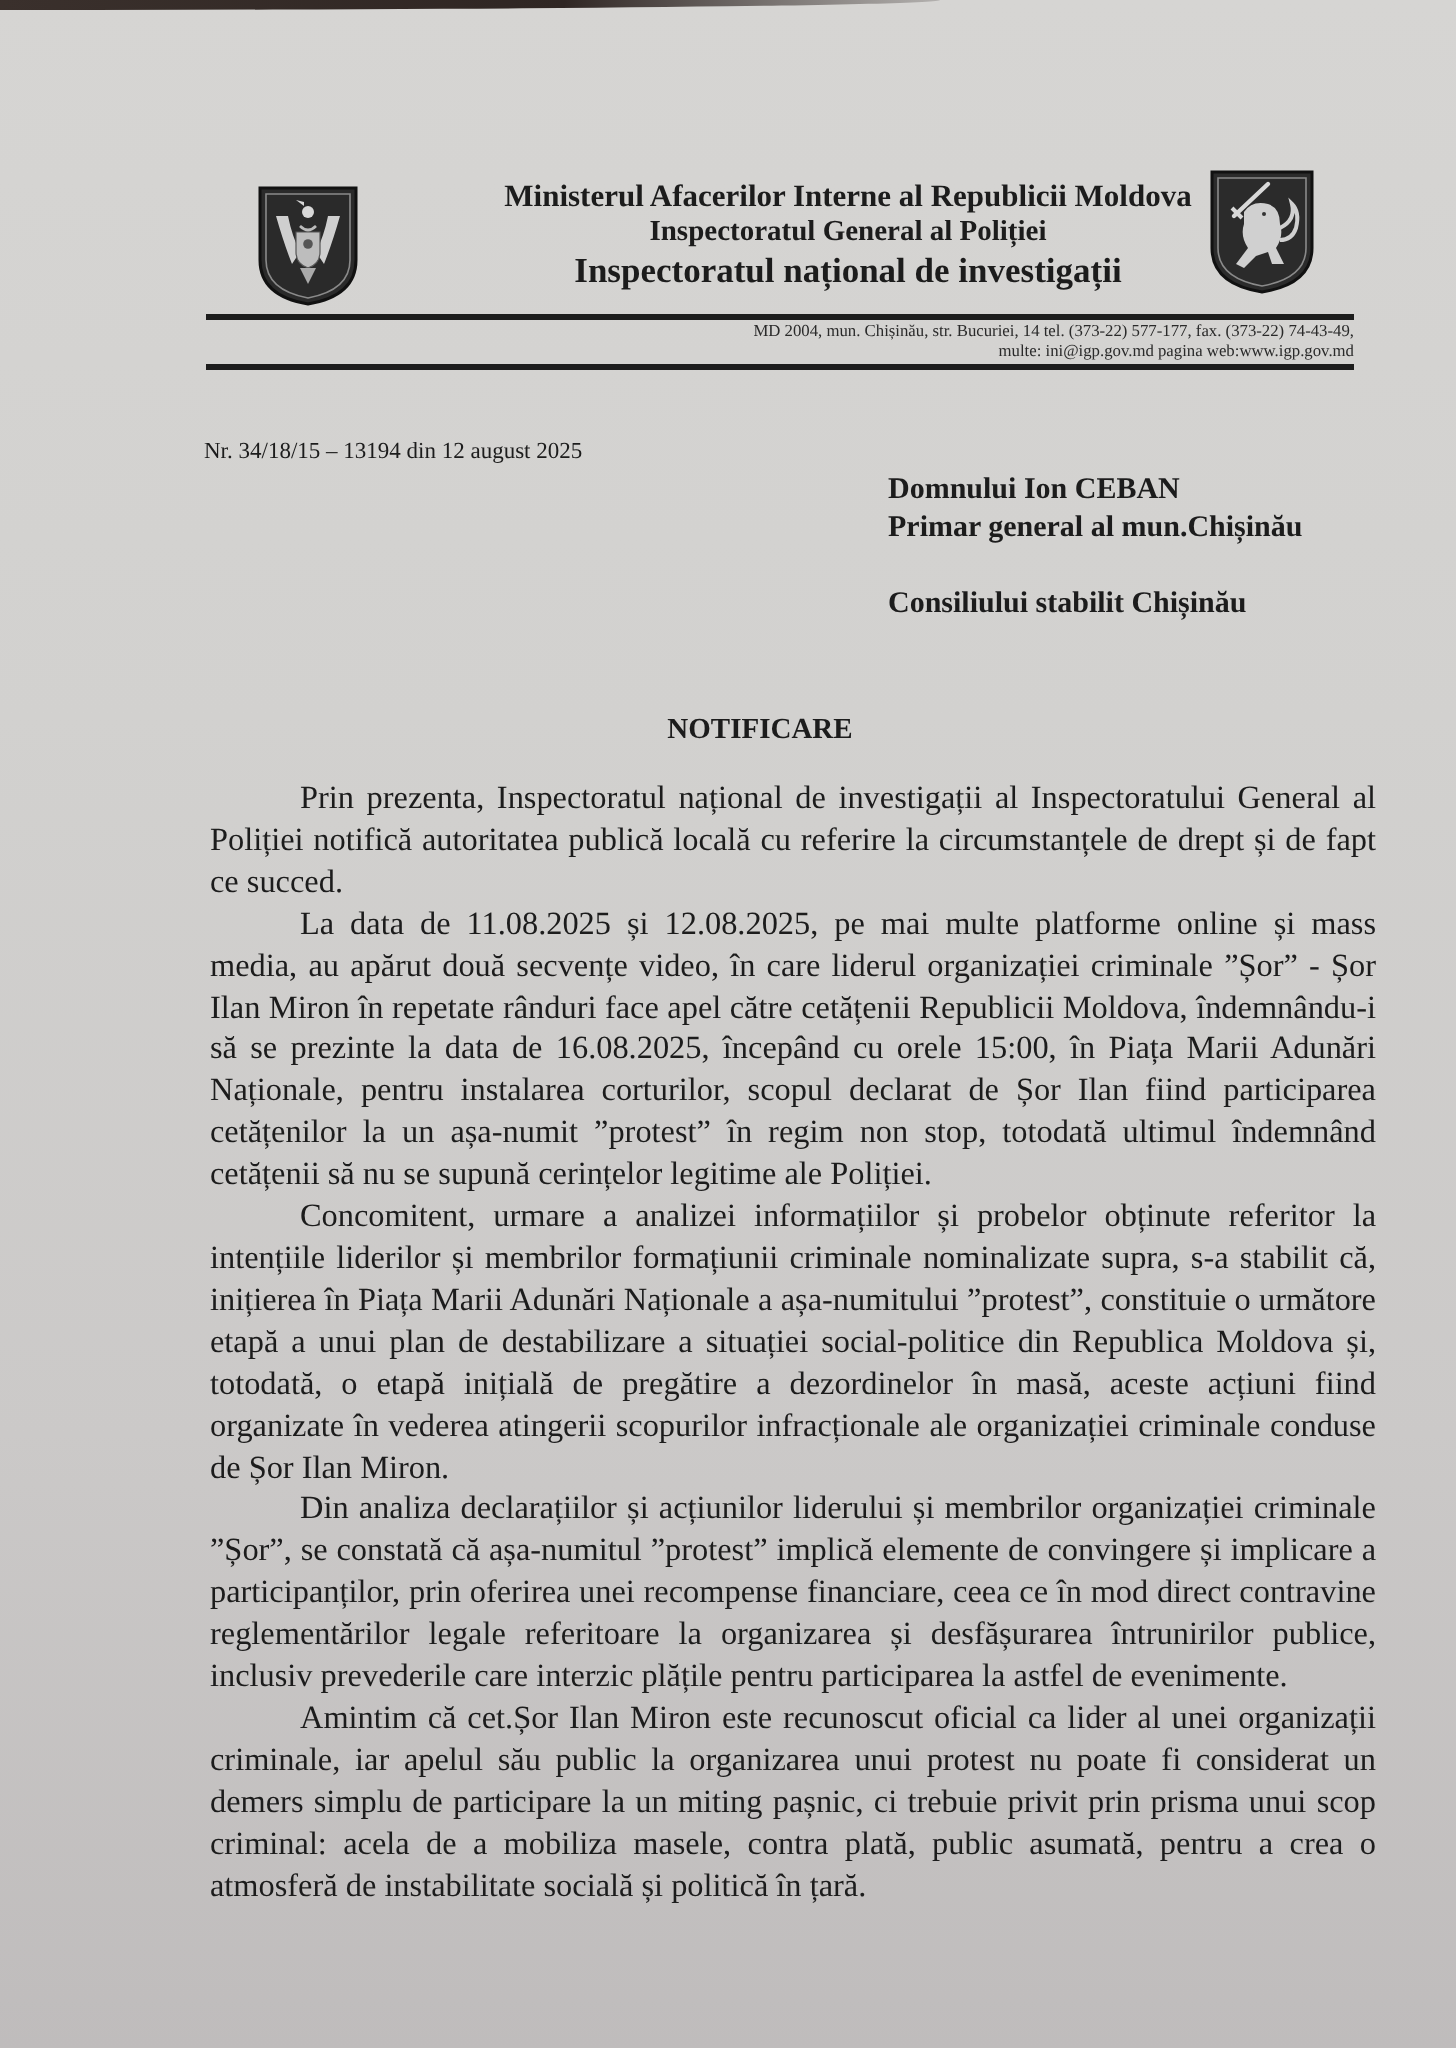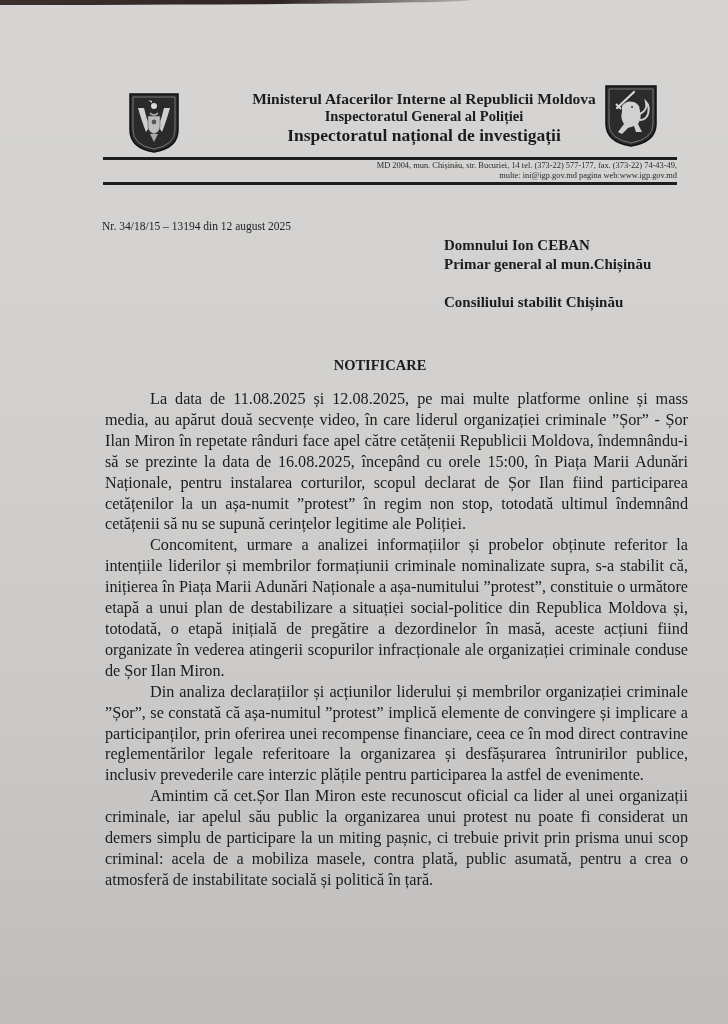--- a/index.html
+++ b/index.html
@@ -155,17 +155,18 @@
 
 <div class="ref">Nr. 34/18/15 – 13194 din 12 august  2025</div>
 
 <div class="addressee addr-1">Domnului Ion CEBAN</div>
 <div class="addressee addr-2">Primar general al mun.Chișinău</div>
 <div class="addressee addr-3">Consiliului stabilit Chișinău</div>
 
 <div class="title">NOTIFICARE</div>
 
 <div class="body">
+  <p>Prin prezenta,  Inspectoratul național de investigații al Inspectoratului General al Poliției notifică autoritatea publică locală cu referire la circumstanțele de drept și de fapt ce succed.</p>
   <p>La data de 11.08.2025 și 12.08.2025, pe mai multe platforme online și mass media, au apărut două secvențe video, în care liderul organizației criminale ”Șor” - Șor Ilan Miron în repetate rânduri face apel către cetățenii Republicii Moldova, îndemnându-i să se prezinte la data de 16.08.2025, începând cu orele 15:00, în Piața Marii Adunări Naționale, pentru instalarea corturilor, scopul declarat de Șor Ilan fiind participarea cetățenilor la un așa-numit ”protest” în regim non stop, totodată ultimul îndemnând cetățenii să nu se supună cerințelor legitime ale Poliției.</p>
   <p>Concomitent, urmare a analizei informațiilor și probelor obținute referitor la intențiile liderilor și membrilor formațiunii criminale nominalizate supra, s-a stabilit că, inițierea în Piața Marii Adunări Naționale a așa-numitului ”protest”, constituie o următore etapă a unui plan de destabilizare a situației social-politice din Republica Moldova și, totodată, o etapă inițială de pregătire a dezordinelor în masă, aceste acțiuni fiind organizate în vederea atingerii scopurilor infracționale ale organizației criminale conduse de Șor Ilan Miron.</p>
   <p>Din analiza declarațiilor și acțiunilor liderului și membrilor organizației criminale ”Șor”, se constată că așa-numitul ”protest” implică elemente de convingere și implicare a participanților, prin oferirea unei recompense financiare, ceea ce în mod direct contravine reglementărilor legale referitoare la organizarea și desfășurarea întrunirilor publice, inclusiv prevederile care interzic plățile pentru participarea la astfel de evenimente.</p>
   <p>Amintim că cet.Șor Ilan Miron este recunoscut oficial ca lider al unei organizații criminale, iar apelul său public la organizarea unui protest nu poate fi considerat un demers simplu de participare la un miting pașnic, ci trebuie privit prin prisma unui scop criminal: acela de a mobiliza masele, contra plată, public asumată, pentru a crea o atmosferă de instabilitate socială și politică în țară.</p>
 </div>
 
 </body></html>

